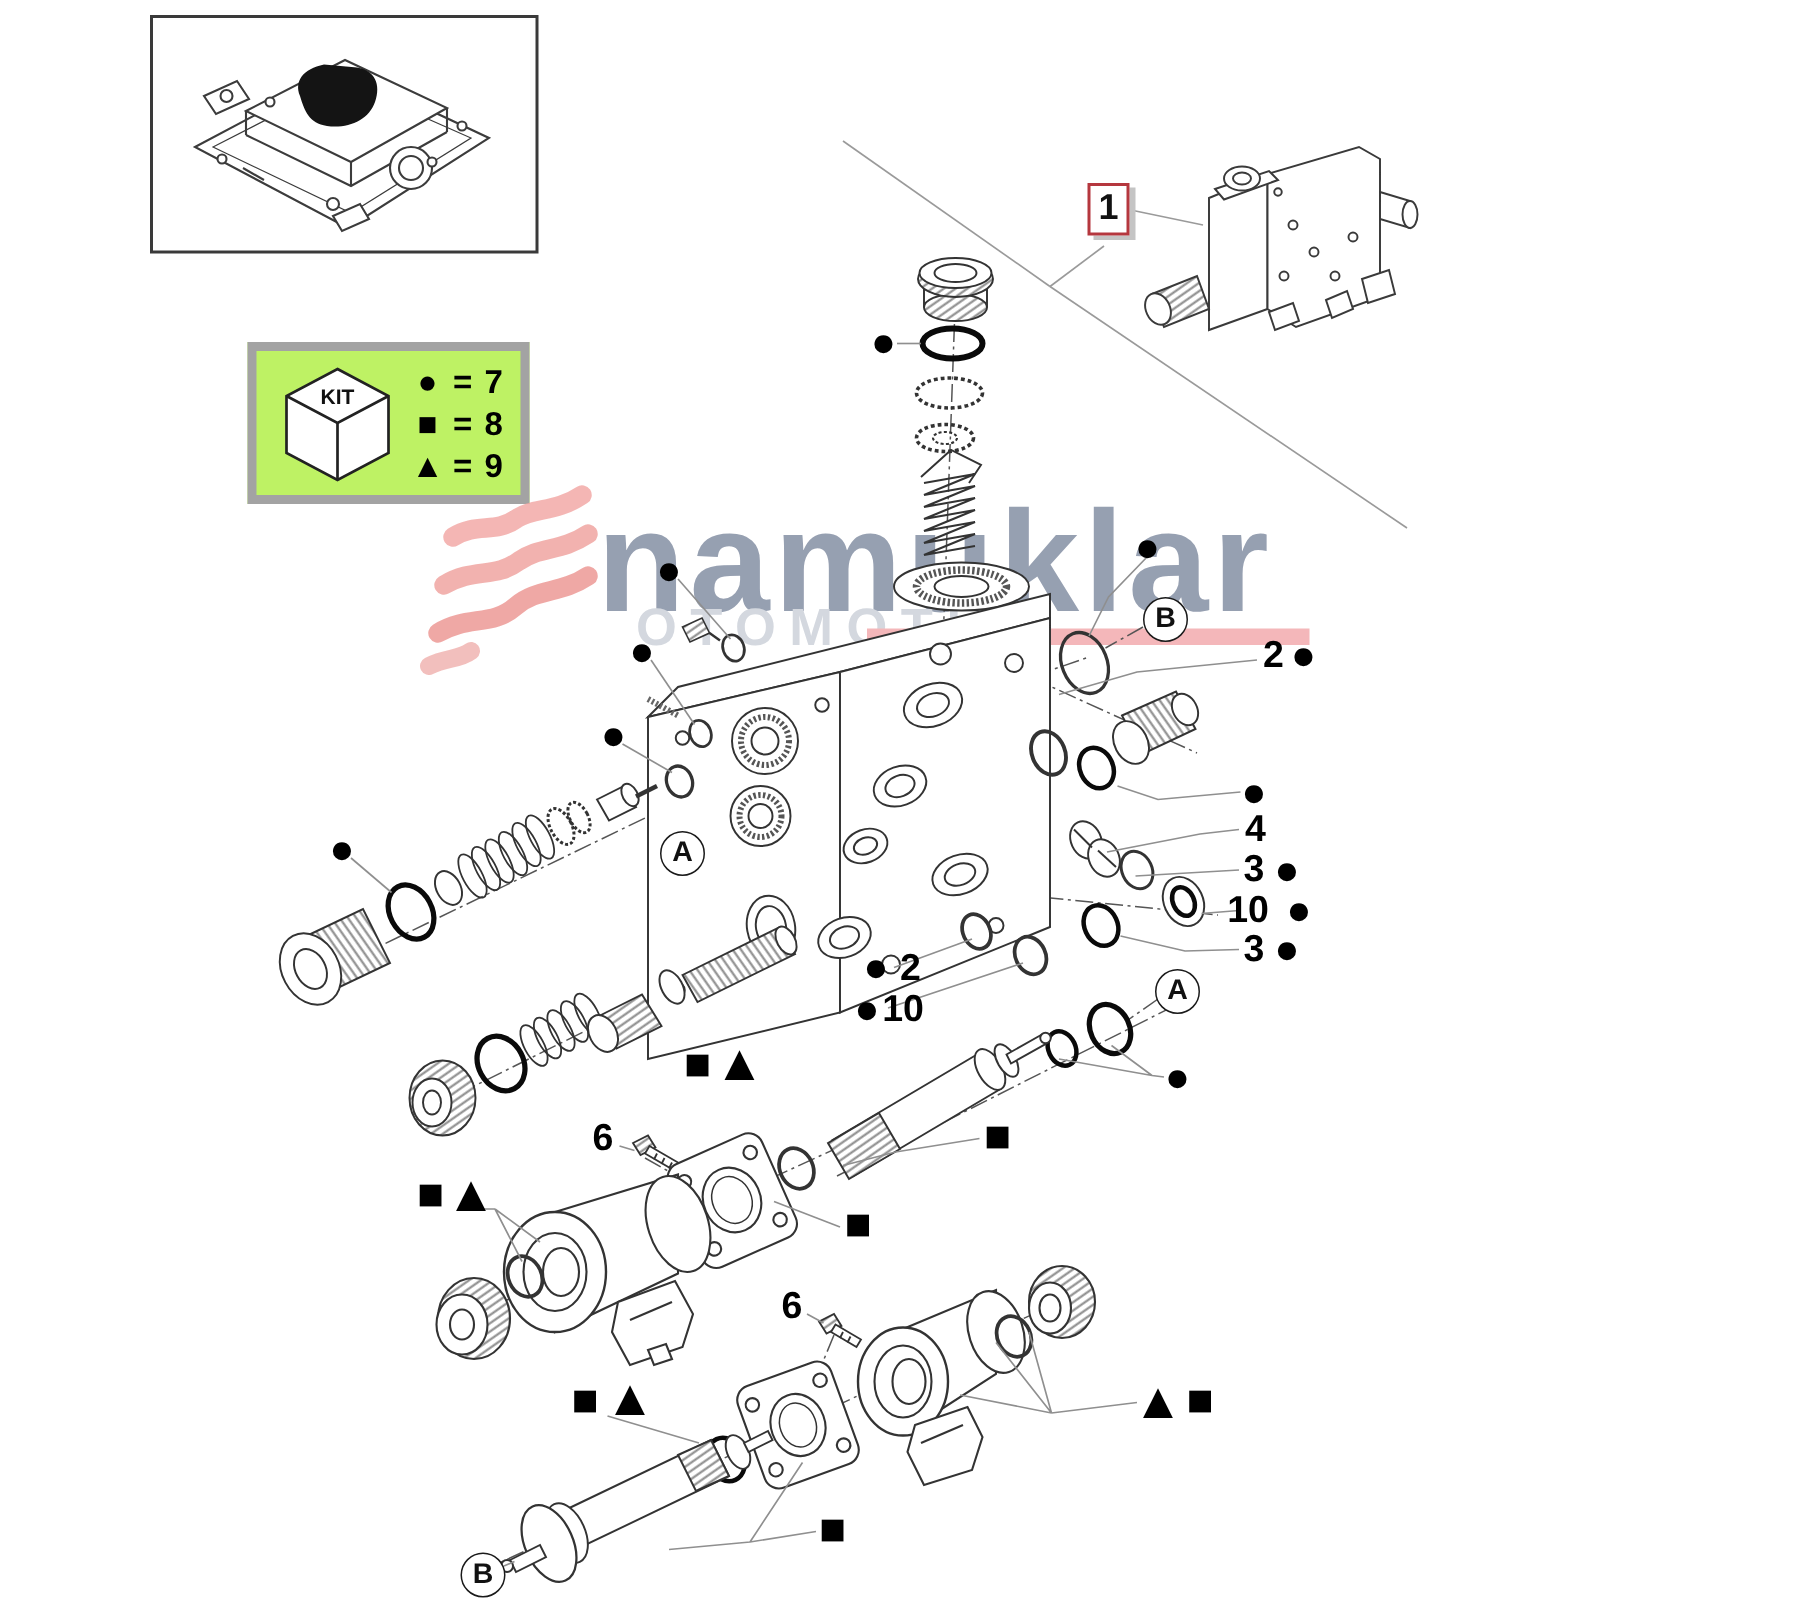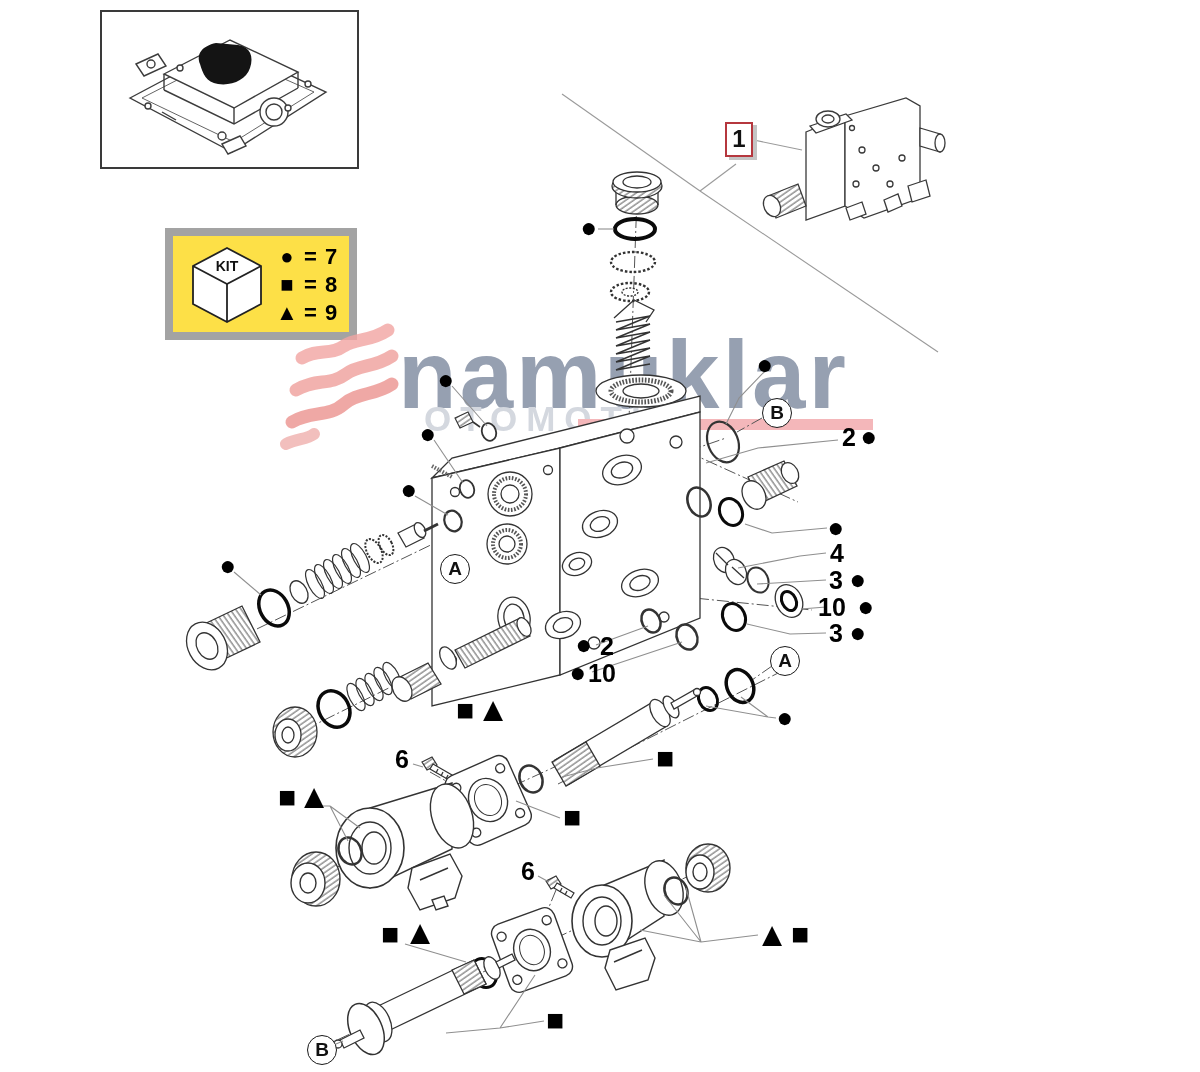--- a/index.html
+++ b/index.html
@@ -5,21 +5,21 @@
   html,body{margin:0;padding:0;background:#fff;}
   .canvas{position:relative;width:1200px;height:1072px;background:#fff;overflow:hidden;
           font-family:"Liberation Sans",sans-serif;}
 
   
   .inset-box{position:absolute;left:100px;top:10px;width:255px;height:155px;
              border:2px solid #3a3a3a;background:#fff;}
 
   
   .kit-box{position:absolute;left:165px;top:228px;width:176px;height:96px;
-           border:8px solid #a3a3a3;background:#fde047;}
+           border:6px solid #a3a3a3;background:#bef264;}
   .kit-cube{position:absolute;left:6px;top:0;}
   .kit-rows{position:absolute;left:102px;top:7px;display:flex;flex-direction:column;}
   .kit-row{display:flex;align-items:center;height:28px;gap:5px;}
   .kit-sym{font-size:22px;line-height:22px;color:#000;width:24px;text-align:center;}
   .kit-eq{font-weight:bold;font-size:22px;color:#000;letter-spacing:1px;}
 
   
   .wm-brand{position:absolute;left:398px;top:320px;font-weight:bold;font-size:96px;
             letter-spacing:3px;color:#8e98ab;opacity:.92;white-space:nowrap;}
   .wm-sub{position:absolute;left:424px;top:399px;font-size:35px;font-weight:bold;

